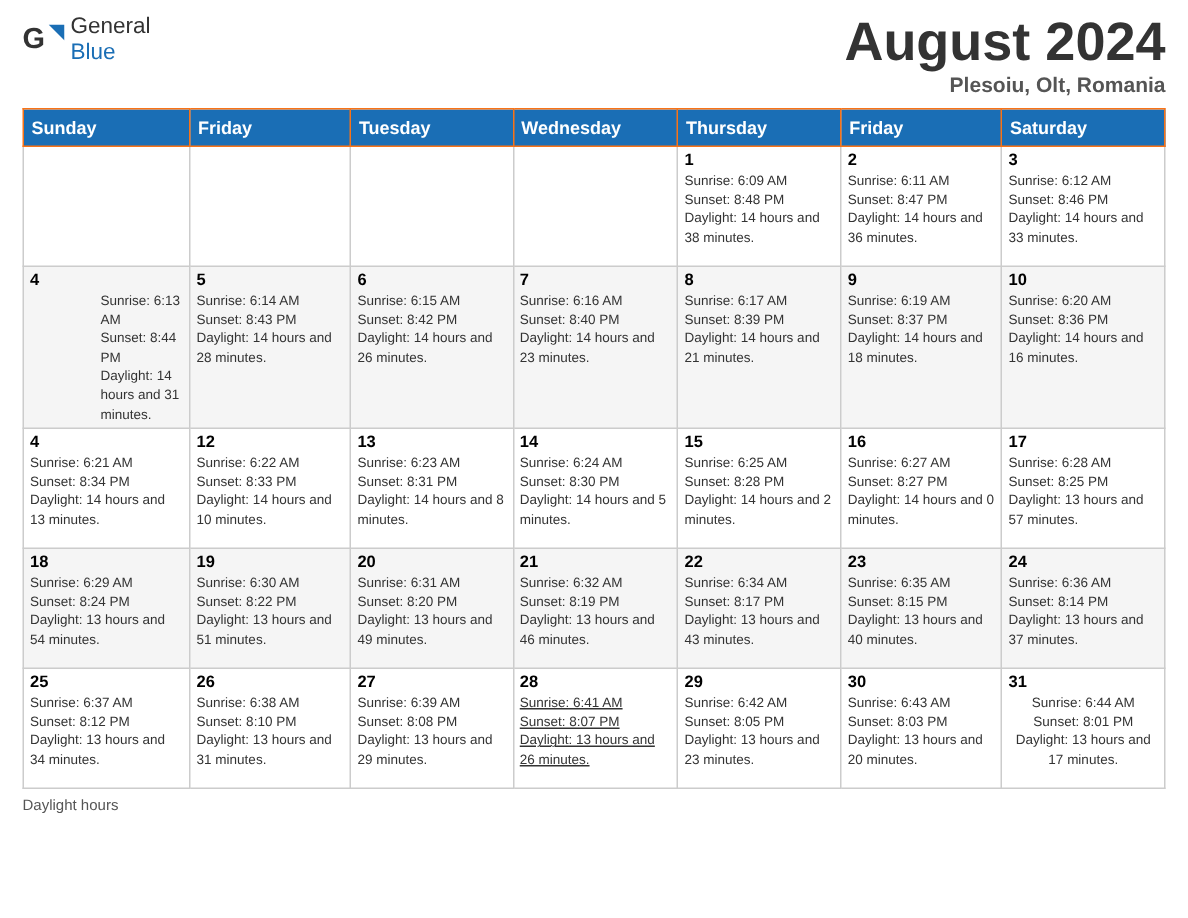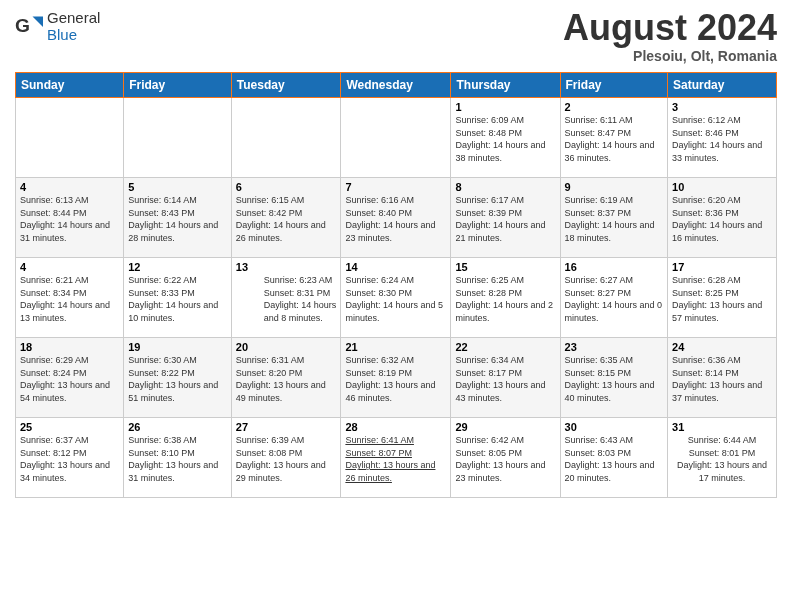--- a/index.html
+++ b/index.html
@@ -156,21 +156,21 @@
           <td>
             <span class="day-num">3</span>
             <div class="day-info" style="white-space: pre-line;">Sunrise: 6:12 AM
 Sunset: 8:46 PM
 Daylight: 14 hours and 33 minutes.</div>
           </td>
         </tr>
         <tr class="row-even">
           <td>
             <span class="day-num">4</span>
-            <div class="day-info" style="white-space: pre-line;">Sunrise: 6:13 AM
+            <div class="day-info" style="white-space: pre-line; margin-left: 47px;">Sunrise: 6:13 AM
 Sunset: 8:44 PM
 Daylight: 14 hours and 31 minutes.</div>
           </td>
           <td>
             <span class="day-num">5</span>
             <div class="day-info" style="white-space: pre-line;">Sunrise: 6:14 AM
 Sunset: 8:43 PM
 Daylight: 14 hours and 28 minutes.</div>
           </td>
           <td>
@@ -212,21 +212,21 @@
 Daylight: 14 hours and 13 minutes.</div>
           </td>
           <td>
             <span class="day-num">12</span>
             <div class="day-info" style="white-space: pre-line;">Sunrise: 6:22 AM
 Sunset: 8:33 PM
 Daylight: 14 hours and 10 minutes.</div>
           </td>
           <td>
             <span class="day-num">13</span>
-            <div class="day-info" style="white-space: pre-line; margin-left: 28px;">Sunrise: 6:23 AM
+            <div class="day-info" style="white-space: pre-line;">Sunrise: 6:23 AM
 Sunset: 8:31 PM
 Daylight: 14 hours and 8 minutes.</div>
           </td>
           <td>
             <span class="day-num">14</span>
             <div class="day-info" style="white-space: pre-line;">Sunrise: 6:24 AM
 Sunset: 8:30 PM
 Daylight: 14 hours and 5 minutes.</div>
           </td>
           <td>
@@ -332,13 +332,16 @@
           <td>
             <span class="day-num">31</span>
             <div class="day-info" style="white-space: pre-line; text-align: center;">Sunrise: 6:44 AM
 Sunset: 8:01 PM
 Daylight: 13 hours and 17 minutes.</div>
           </td>
         </tr>
       </tbody>
   </table>
 
+  <div class="footer">
+    <span>Daylight hours</span>
+  </div>
 </div>
 
 </body></html>

